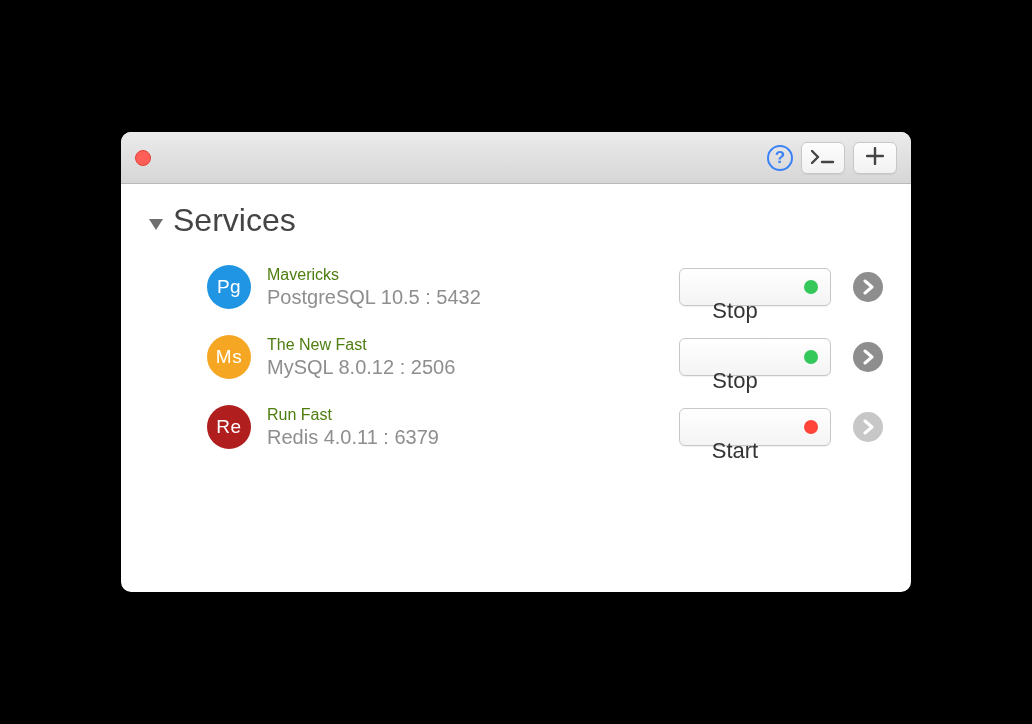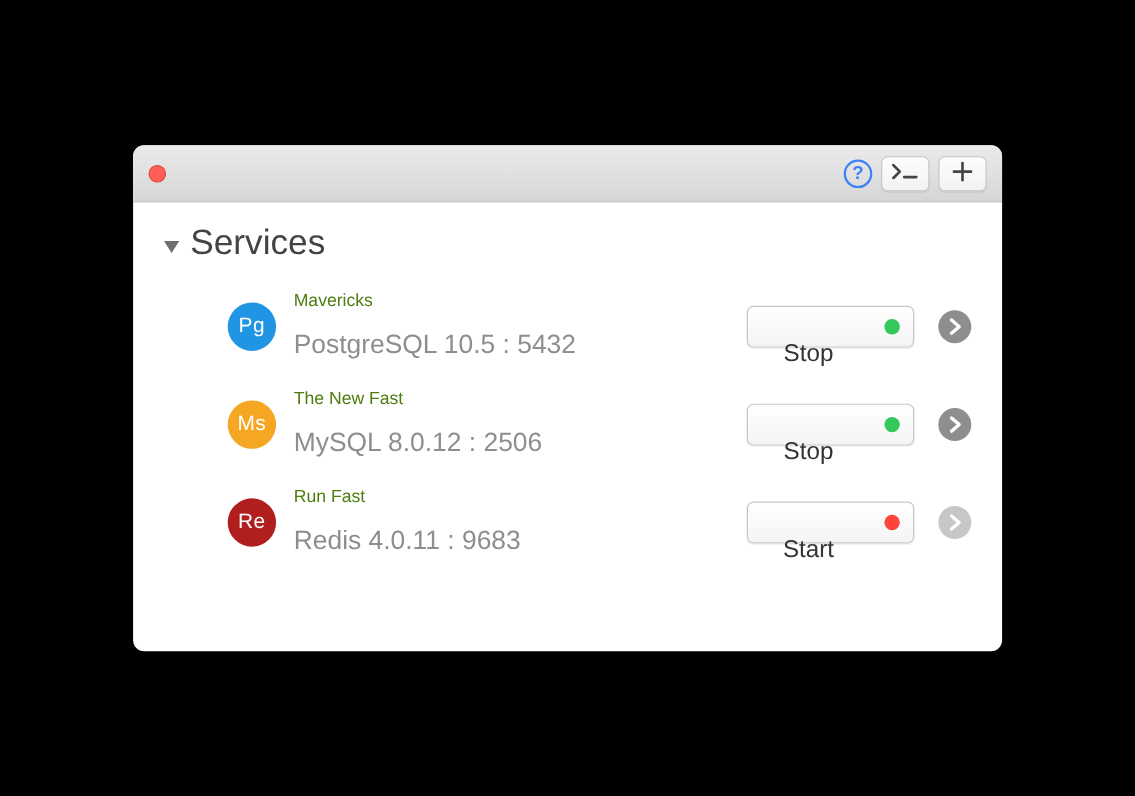--- a/index.html
+++ b/index.html
@@ -77,21 +77,21 @@
   }
   .icon-badge{
     width:44px;height:44px;border-radius:50%;
     color:#fff;font-size:19px;
     display:flex;align-items:center;justify-content:center;
     flex-shrink:0;
     letter-spacing:0.5px;
   }
   .svc-text{margin-left:16px;flex:1;}
   .svc-name{font-size:16px;color:#4d7c0f;}
-  .svc-sub{font-size:24px;color:#8e8e8e;margin-top:17px;}
+  .svc-sub{font-size:20px;color:#8e8e8e;margin-top:2px;}
   .action-btn{
     width:150px;height:36px;
     background:linear-gradient(#fff,#f4f4f4);
     border:1px solid #c7c7c7;border-radius:6px;
     display:flex;align-items:center;justify-content:center;
     gap:14px;
     font-size:22px;color:#333;
     box-shadow:0 1px 1px rgba(0,0,0,0.06);
     cursor:pointer;
   }
@@ -176,21 +176,21 @@
           <div class="arrow-circle" style="background: rgb(142, 142, 142);">
             <svg width="16" height="16" viewBox="0 0 16 16">
               <polyline points="5,2 12,8 5,14" fill="none" stroke="#fff" stroke-width="3" stroke-linecap="round" stroke-linejoin="round"></polyline>
             </svg>
           </div>
         </div>
         <div class="service-row">
           <div class="icon-badge" style="background: rgb(176, 30, 30);">Re</div>
           <div class="svc-text">
             <div class="svc-name">Run Fast</div>
-            <div class="svc-sub">Redis 4.0.11 : 9683</div>
+            <div class="svc-sub">Redis 4.0.11 : 6379</div>
           </div>
           <div class="action-btn">
             <span class="label">Start</span>
             <span class="status-dot" style="background: rgb(255, 69, 58);"></span>
           </div>
           <div class="arrow-circle" style="background: rgb(199, 199, 199);">
             <svg width="16" height="16" viewBox="0 0 16 16">
               <polyline points="5,2 12,8 5,14" fill="none" stroke="#fff" stroke-width="3" stroke-linecap="round" stroke-linejoin="round"></polyline>
             </svg>
           </div>

